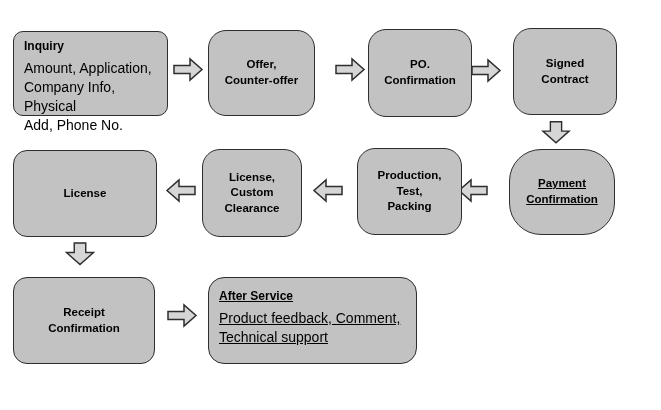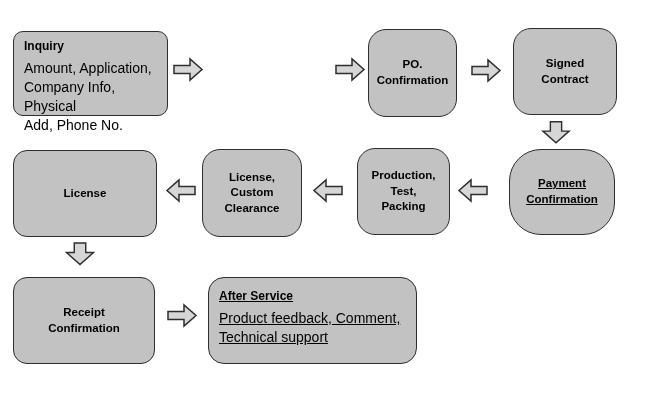--- a/index.html
+++ b/index.html
@@ -61,28 +61,30 @@
 Company Info, Physical
 Add, Phone No.</div>
   </div>
 
   <div class="arrow" style="left:173px; top:56px; width:31px; height:27px;">
     <svg viewBox="0 0 31 27">
       <polygon points="1,9.5 17,9.5 17,3 29,13.5 17,24 17,17.5 1,17.5"></polygon>
     </svg>
   </div>
 
+  <div class="node center" style="left:208px; top:30px; width:107px; height:86px; border-radius:18px;">Offer,
+Counter-offer</div>
 
   <div class="arrow" style="left:335px; top:56px; width:31px; height:27px;">
     <svg viewBox="0 0 31 27">
       <polygon points="1,9.5 17,9.5 17,3 29,13.5 17,24 17,17.5 1,17.5"></polygon>
     </svg>
   </div>
 
-  <div class="node center" style="left:368px; top:29px; width:89px; height:88px; border-radius:18px;">PO.
+  <div class="node center" style="left:368px; top:29px; width:104px; height:88px; border-radius:18px;">PO.
 Confirmation</div>
 
   <div class="arrow" style="left:471px; top:57px; width:31px; height:27px;">
     <svg viewBox="0 0 31 27">
       <polygon points="1,9.5 17,9.5 17,3 29,13.5 17,24 17,17.5 1,17.5"></polygon>
     </svg>
   </div>
 
   <div class="node center" style="left:513px; top:28px; width:104px; height:87px; border-radius:18px;">Signed
 Contract</div>
@@ -95,21 +97,21 @@
 
   <div class="node center" style="left:509px; top:149px; width:106px; height:86px; border-radius:32px;text-decoration:underline;">Payment
 Confirmation</div>
 
   <div class="arrow" style="left:457px; top:177px; width:31px; height:27px;">
     <svg viewBox="0 0 31 27">
       <polygon points="30,9.5 14,9.5 14,3 2,13.5 14,24 14,17.5 30,17.5"></polygon>
     </svg>
   </div>
 
-  <div class="node center" style="left:357px; top:148px; width:93px; height:87px; border-radius:18px;">Production,
+  <div class="node center" style="left:357px; top:148px; width:105px; height:87px; border-radius:18px;">Production,
 Test,
 Packing</div>
 
   <div class="arrow" style="left:312px; top:177px; width:31px; height:27px;">
     <svg viewBox="0 0 31 27">
       <polygon points="30,9.5 14,9.5 14,3 2,13.5 14,24 14,17.5 30,17.5"></polygon>
     </svg>
   </div>
 
   <div class="node center" style="left:202px; top:149px; width:100px; height:88px; border-radius:18px;">License,

